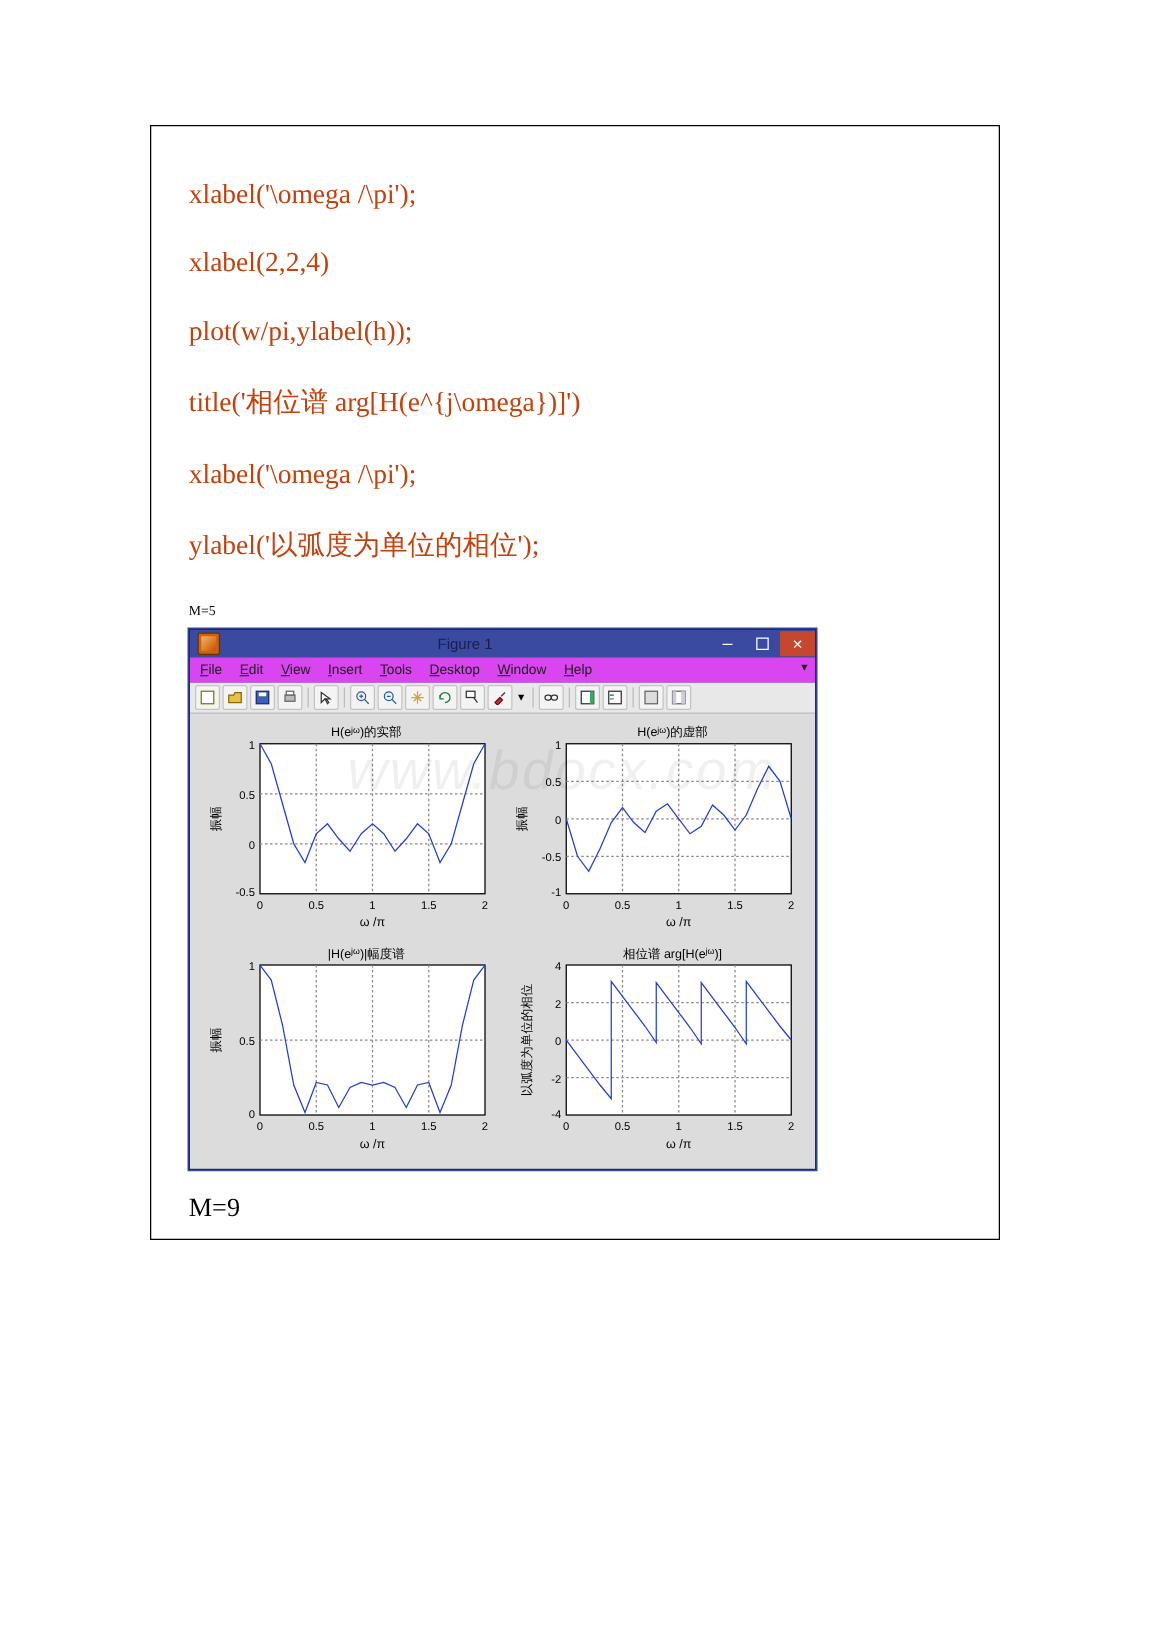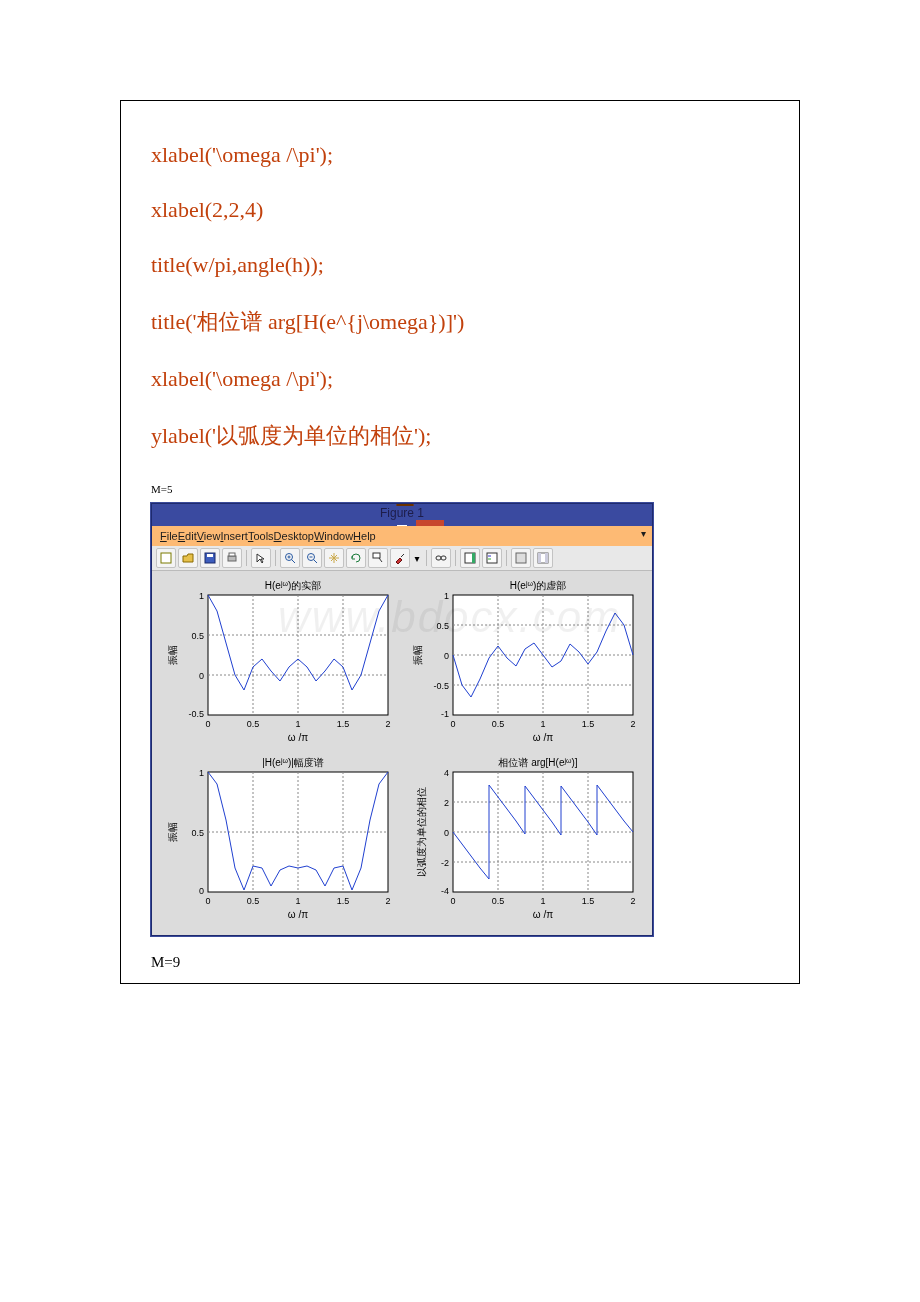--- a/index.html
+++ b/index.html
@@ -40,21 +40,20 @@
   }
   .titlebar {
     height: 22px;
     background: #3a4aa0;
     display: flex;
     align-items: center;
     color: #fff;
     font-family: Arial, sans-serif;
     font-size: 12px;
     position: relative;
-    flex-direction: column;
   }
   .titlebar .matlab-icon {
     width: 16px;
     height: 16px;
     background: #d26200;
     margin-left: 6px;
     border: 1px solid #6a3100;
     position: relative;
     border-radius: 2px;
   }
@@ -83,24 +82,25 @@
     color: #fff;
     font-family: Arial, sans-serif;
   }
   .win-min { background: #3a4aa0; }
   .win-max { background: #3a4aa0; }
   .win-close { background: #c7472e; }
   .win-min::before { content: ""; display: block; width: 8px; height: 1px; background: #fff; }
   .win-max::before { content: ""; display: block; width: 8px; height: 8px; border: 1px solid #fff; }
   .win-close::before { content: "×"; color: #fff; font-size: 14px; line-height: 1; }
   .menubar {
-    background: #fdba74;
+    background: #d946ef;
     height: 20px;
     display: flex;
     align-items: center;
+    gap: 14px;
     padding-left: 8px;
     font-family: Arial, sans-serif;
     font-size: 11px;
     color: #1d1d1d;
     position: relative;
   }
   .menubar .menu-item span.ul { text-decoration: underline; }
   .menubar .overflow {
     position: absolute;
     right: 6px;
@@ -151,33 +151,33 @@
     color: rgba(0,0,0,0.06);
     letter-spacing: 2px;
     left: 200px;
     top: 592px;
     width: 500px;
     text-align: center;
     font-weight: 300;
     font-style: italic;
   }
   .last-label {
-    font-size: 15px;
+    font-size: 21px;
     margin-top: 18px;
     font-family: Liberation Serif, serif;
   }
 </style>
 </head>
 <body>
 
 <div class="page">
   <div class="code-block">
     <div class="code-line">xlabel('\omega /\pi');</div>
     <div class="code-line">xlabel(2,2,4)</div>
-    <div class="code-line">title(w/pi,angle(h));</div>
+    <div class="code-line">plot(w/pi,ylabel(h));</div>
     <div class="code-line">title('相位谱 arg[H(e^{j\omega})]')</div>
     <div class="code-line">xlabel('\omega /\pi');</div>
     <div class="code-line">ylabel('以弧度为单位的相位');</div>
 
     <div class="section-label">M=5</div>
 
     <div class="figure-wrap">
       <div class="fig-window">
         <div class="titlebar">
           <div class="matlab-icon"></div>

